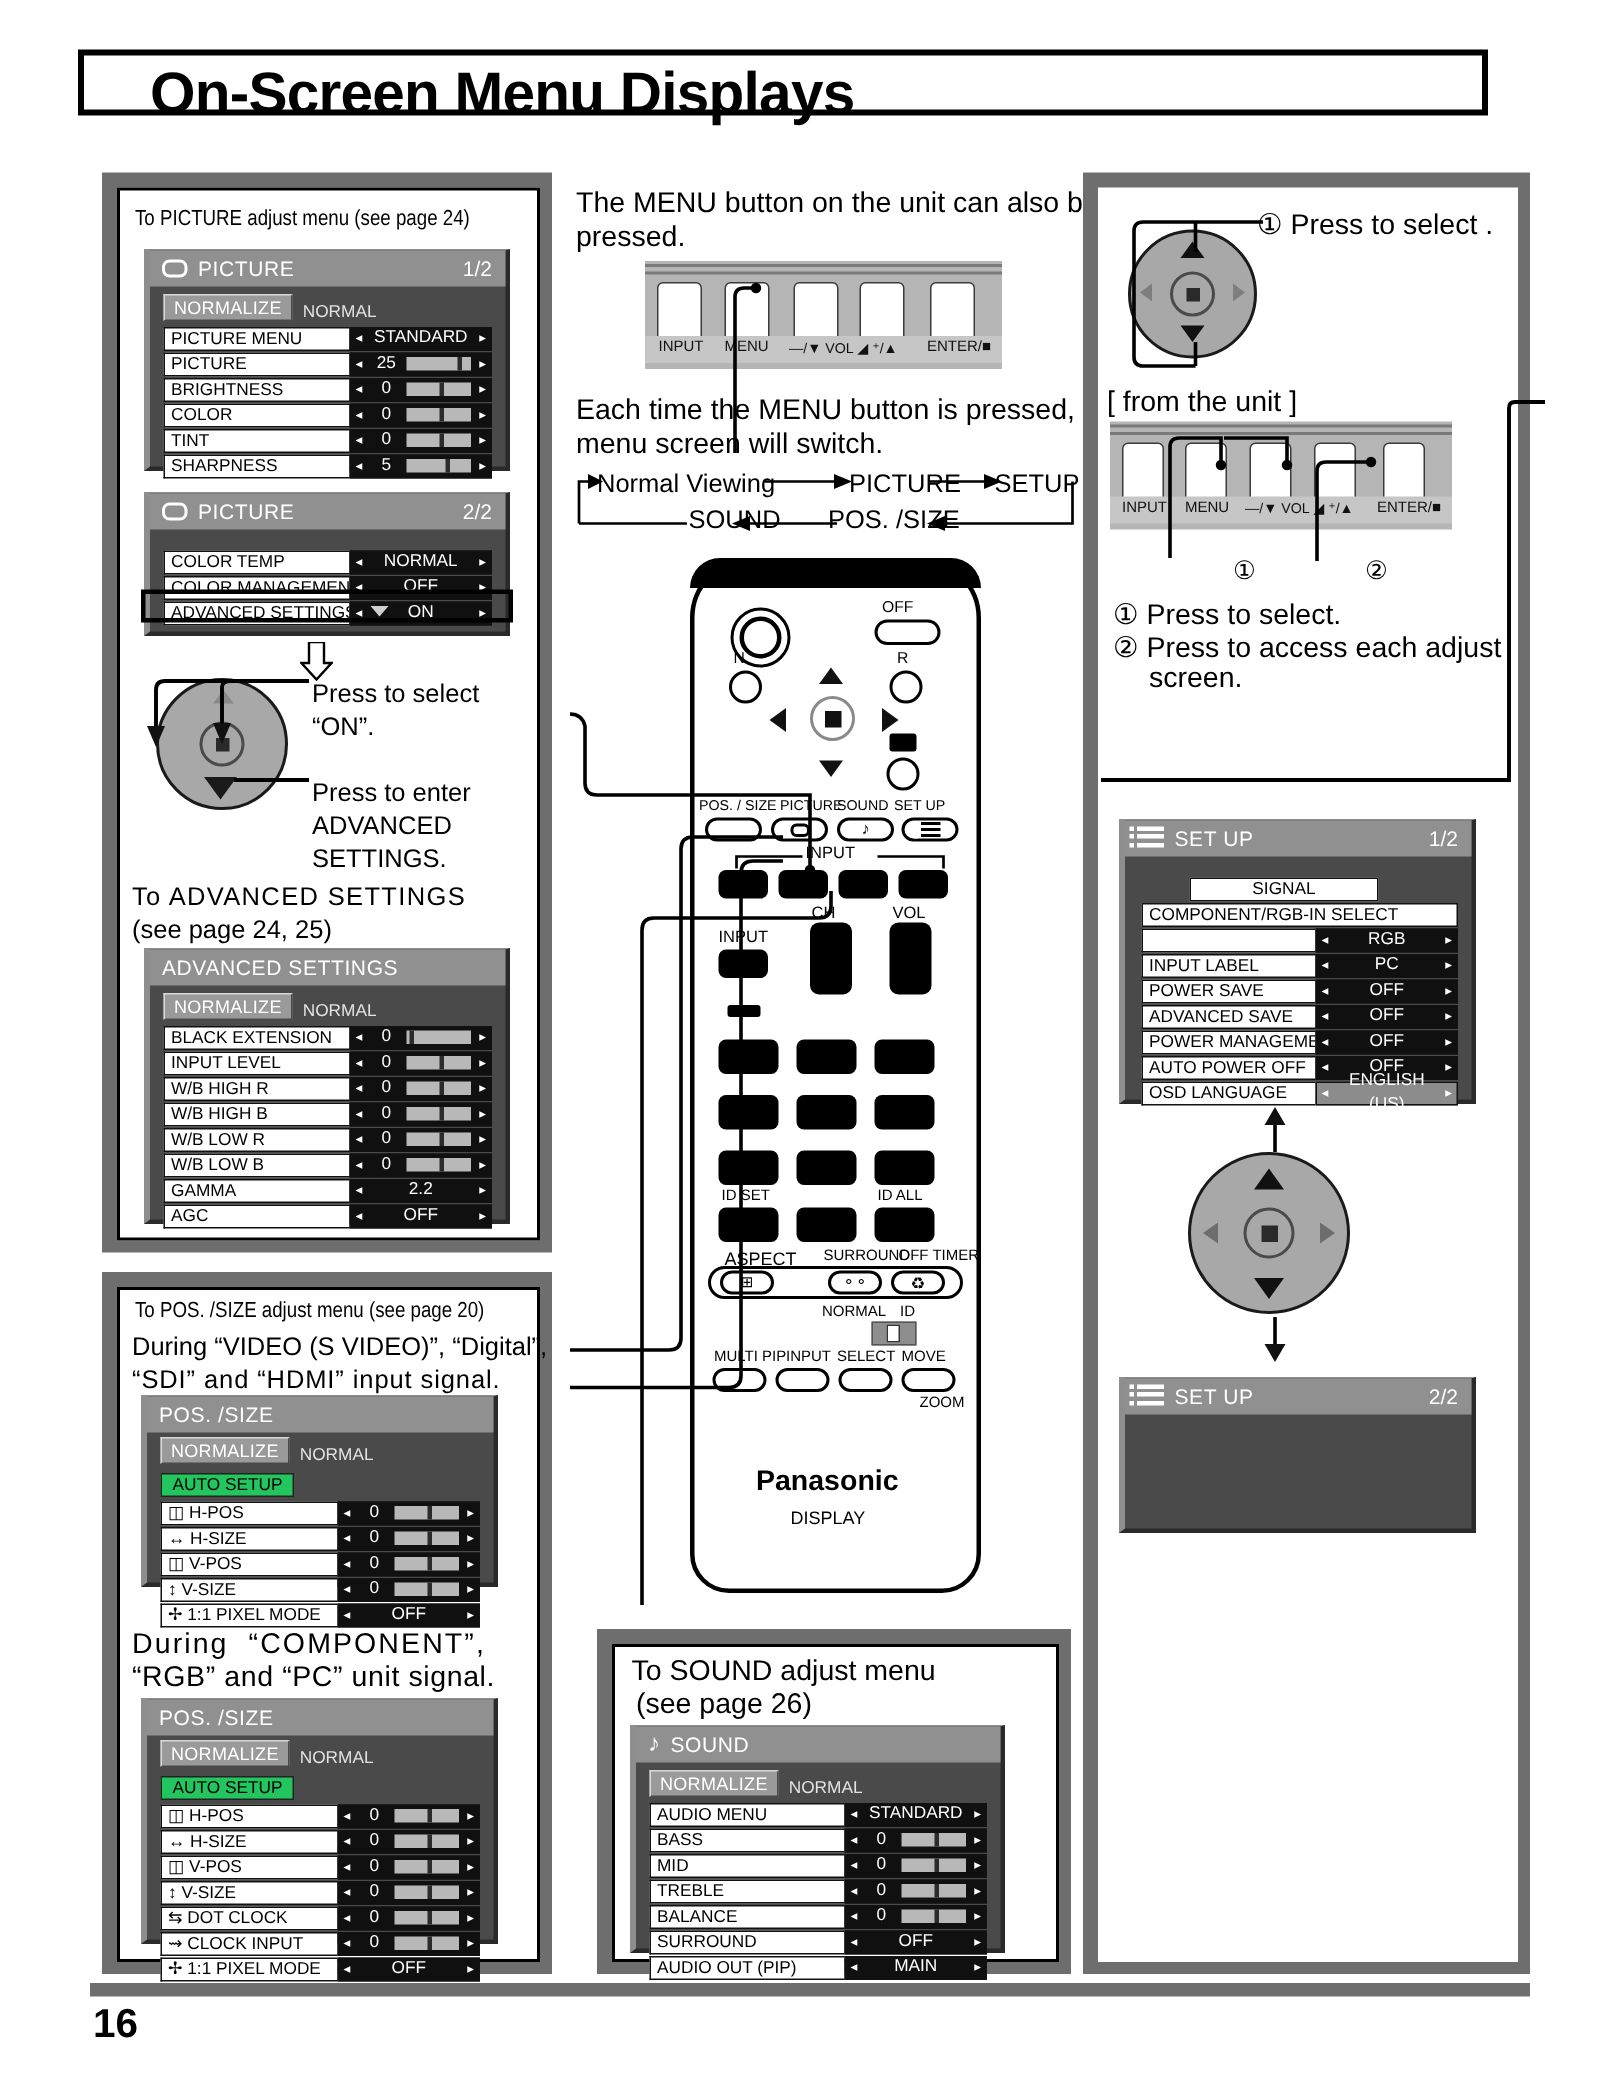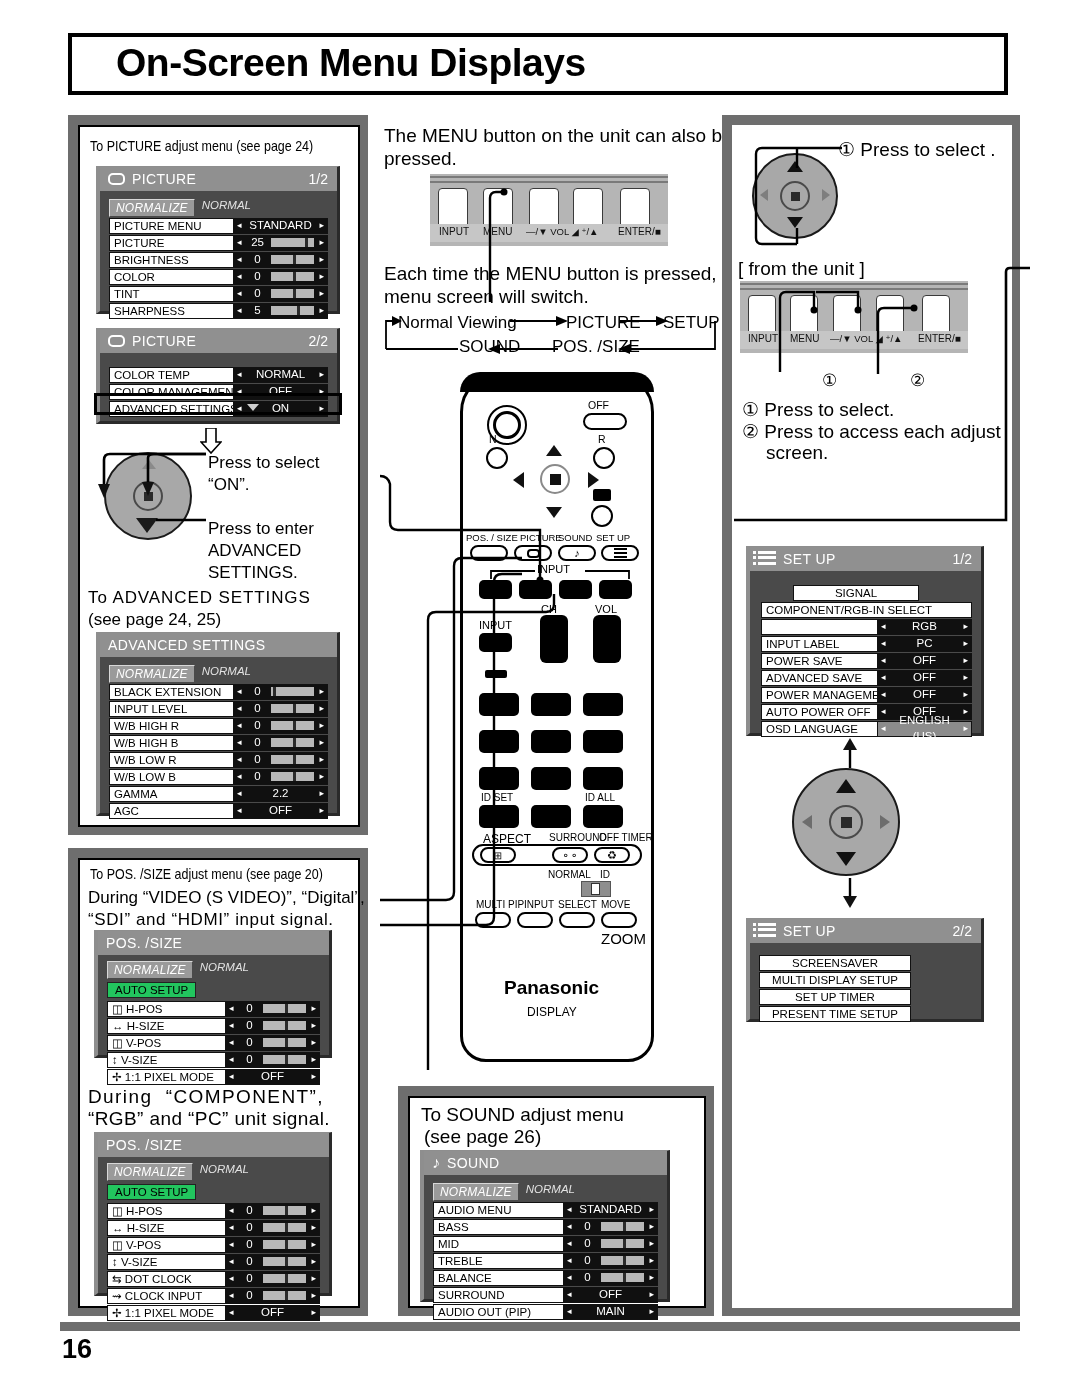--- a/index.html
+++ b/index.html
@@ -10,22 +10,22 @@
   }
   #page {
     position: relative;
     width: 1080px; height: 1397px;
     background: #ffffff;
     overflow: hidden;
   }
 
   
   .title-box {
-    position: absolute; left: 68px; top: 33px;
-    width: 940px; height: 62px;
+    position: absolute; left: 52px; top: 33px;
+    width: 940px; height: 44px;
     border: 4px solid #000;
     background: #fff;
   }
   .title-text {
     position: absolute; left: 44px; top: 4px;
     font-size: 39px; font-weight: bold;
     letter-spacing: -0.5px;
     color: #000;
     white-space: nowrap;
   }
@@ -81,22 +81,22 @@
   .icon-list i {
     display: block; height: 3px; background: #fff;
     margin-bottom: 2.5px; width: 18px; position: relative;
   }
   .icon-list i::before {
     content: ""; position: absolute; left: -5px; top: 0;
     width: 3px; height: 3px; background: #fff;
   }
 
   .norm-row {
-    display: flex; align-items: flex-start;
-    margin-bottom: 4px; height: 15px; font-style: italic;
+    display: flex; align-items: flex-end;
+    margin-bottom: 4px; height: 15px;
   }
   .norm-btn {
     background: #9a9a9a; color: #fff; font-size: 12px;
     padding: 1px 6px; border-top: 1px solid #d8d8d8;
     border-left: 1px solid #d8d8d8;
     border-right: 1px solid #4a4a4a;
     border-bottom: 1px solid #4a4a4a;
     letter-spacing: 0.2px;
   }
   .norm-lbl { color: #e2e2e2; font-size: 11.5px; margin-left: 7px; }
@@ -788,21 +788,21 @@
     </div>
 
     <div class="rlab" style="left:13px; top:524px; font-size:10px;">MULTI PIP</div>
     <div class="rlab" style="left:61px; top:524px; font-size:10px;">INPUT</div>
     <div class="rlab" style="left:95px; top:524px; font-size:10px;">SELECT</div>
     <div class="rlab" style="left:138px; top:524px; font-size:10px;">MOVE</div>
     <div class="rbtn-out" style="left:12px; top:537px; width:36px; height:16px; border-radius:9px;"></div>
     <div class="rbtn-out" style="left:54px; top:537px; width:36px; height:16px; border-radius:9px;"></div>
     <div class="rbtn-out" style="left:96px; top:537px; width:36px; height:16px; border-radius:9px;"></div>
     <div class="rbtn-out" style="left:138px; top:537px; width:36px; height:16px; border-radius:9px;"></div>
-    <div class="rlab" style="left:138px; top:555px; font-size:15px;">ZOOM</div>
+    <div class="rlab" style="left:150px; top:555px; font-size:10px;">ZOOM</div>
 
     <div class="rlab" style="left:41px; top:602px; font-size:19px; font-weight:bold;">Panasonic</div>
     <div class="rlab" style="left:64px; top:630px; font-size:12px;">DISPLAY</div>
   </div>
 
   <svg style="position:absolute; left:340px; top:470px;" width="340" height="600">
 
     <path d="M40,6 Q48,6 50,14 L50,52 Q50,60 58,60 L200,60 L200,112" fill="none" stroke="#000" stroke-width="2.4"></path>
     <circle cx="200" cy="110" r="3.5" fill="#000"></circle>
 
@@ -1051,24 +1051,18 @@
   <div class="osd" style="left:746px; top:918px; width:238px; height:104px;">
     <div class="osd-hdr">
       <span class="icon-list">
           <i></i>
           <i></i>
           <i></i>
         </span>
       <span class="hdr-title">SET UP</span>
       <span class="hdr-page">2/2</span>
     </div>
-    <div class="osd-body" style="padding-top:12px;">
-      <div class="wrow center lbl65">SCREENSAVER</div>
-      <div class="wrow center lbl65">MULTI DISPLAY SETUP</div>
-      <div class="wrow center lbl65">SET UP TIMER</div>
-      <div class="wrow center lbl65">PRESENT TIME SETUP</div>
-    </div>
   </div>
 
   <div class="footer-bar"></div>
   <div class="pageno">16</div>
 
 </div>
 
 </body></html>

